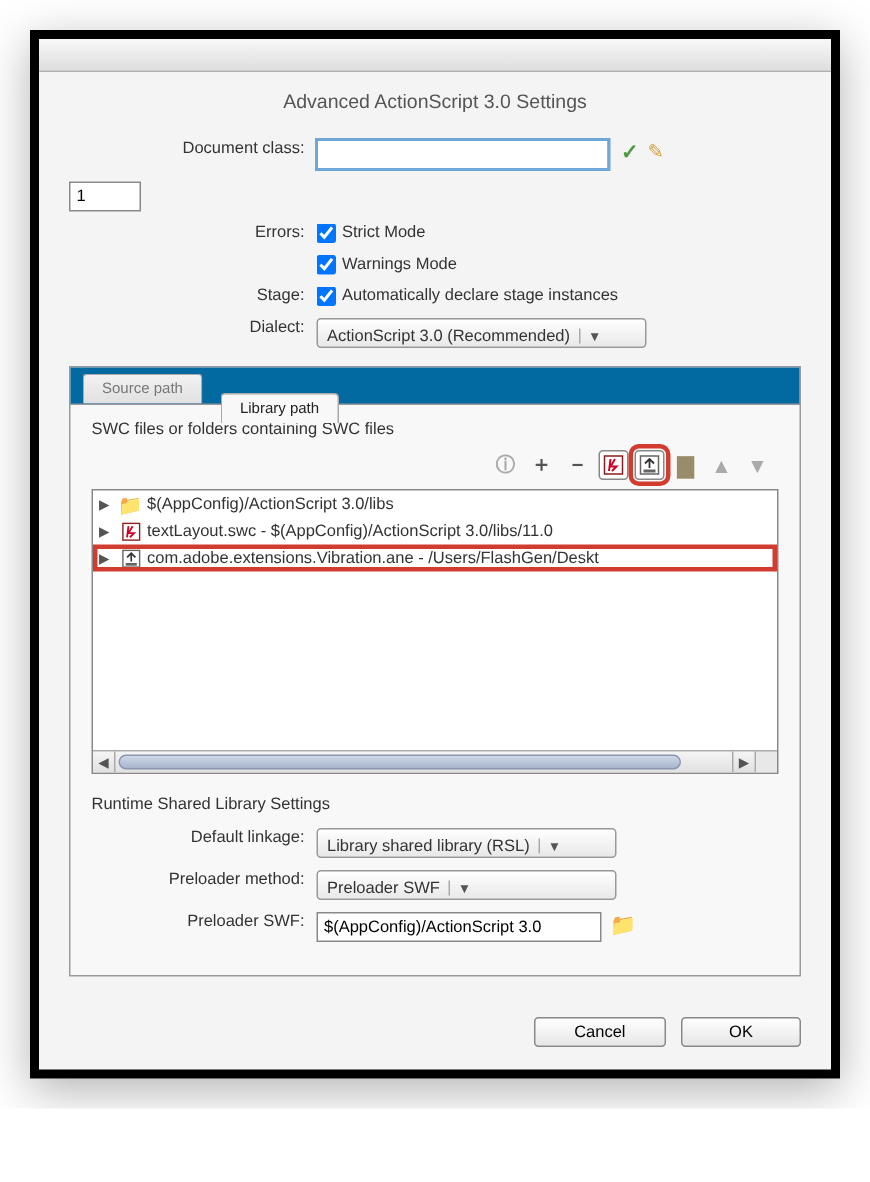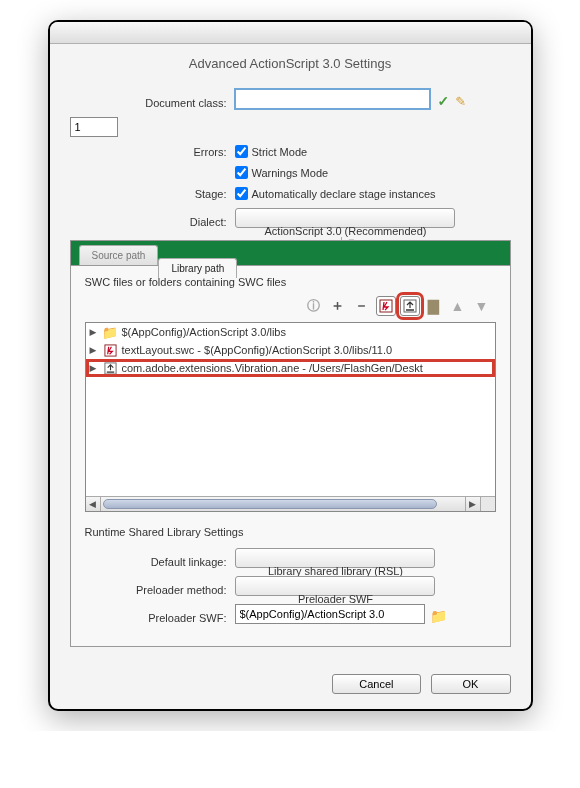--- a/index.html
+++ b/index.html
@@ -5,45 +5,45 @@
   * { box-sizing: border-box; }
   body {
     margin: 0;
     padding: 20px;
     background: #fff;
     font-family: "Lucida Grande", Arial, sans-serif;
     font-size: 11px;
     color: #333;
   }
   .window {
-    width: 485px;
+    width: 540px;
     margin: 0 auto;
     background: #f4f4f4;
-    border: 2px solid #000000;
-    border-radius: 10px;
+    border: 6px solid #000000;
+    border-radius: 0;
     box-shadow: 0 8px 30px rgba(0,0,0,0.3);
     overflow: hidden;
   }
   .titlebar {
     height: 22px;
     background: linear-gradient(to bottom, #f8f8f8, #dedede);
     border-bottom: 1px solid #b0b0b0;
   }
   .title {
     text-align: center;
     padding: 12px 0 8px;
     font-size: 13px;
     color: #555;
   }
   .content {
     padding: 10px 20px 15px;
   }
   .form-row {
     display: flex;
-    align-items: flex-end;
+    align-items: flex-start;
     margin-bottom: 8px;
   }
   .form-label {
     width: 165px;
     text-align: right;
     padding-right: 8px;
     color: #333;
   }
   .text-input {
     border: 1px solid #888;
@@ -72,44 +72,43 @@
   }
   .checkbox-label {
     color: #333;
   }
   .dropdown {
     display: inline-flex;
     align-items: center;
     border: 1px solid #999;
     background: linear-gradient(to bottom, #fff, #e8e8e8);
     height: 20px;
-    padding: 16px 4px 0 6px;
+    padding: 4px 4px 0 6px;
     border-radius: 3px;
     font-size: 11px;
-    flex-direction: column;
   }
   .dropdown .arrow {
     margin-left: 6px;
     border-left: 1px solid #aaa;
     padding-left: 5px;
     font-size: 9px;
     color: #555;
   }
   .tabs-area {
     margin-top: 12px;
     border: 1px solid #999;
     background: #f8f8f8;
     padding: 0;
     position: relative;
   }
   .tabs {
     display: flex;
     padding: 4px 8px 0;
-    gap: 0;
-    background: #15803d;
+    gap: 12px;
+    background: #0369a1;
     border-bottom: 1px solid #999;
   }
   .tab {
     padding: 4px 12px;
     border: 1px solid #aaa;
     border-bottom: none;
     background: linear-gradient(to bottom, #f2f2f2, #e0e0e0);
     border-radius: 3px 3px 0 0;
     color: #777;
     font-size: 10px;

